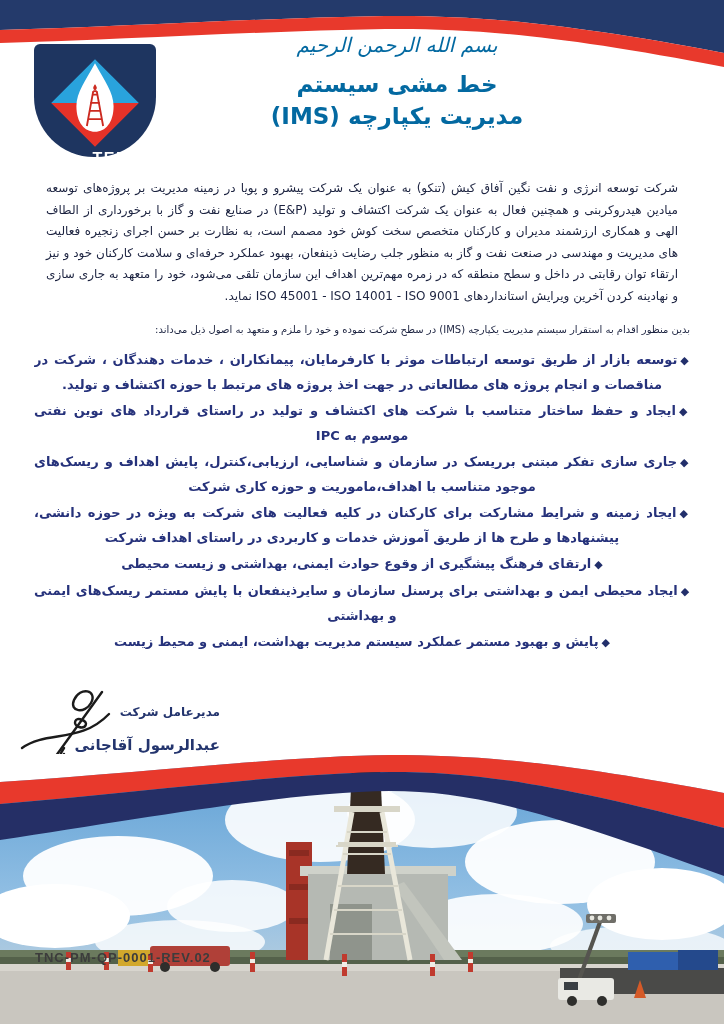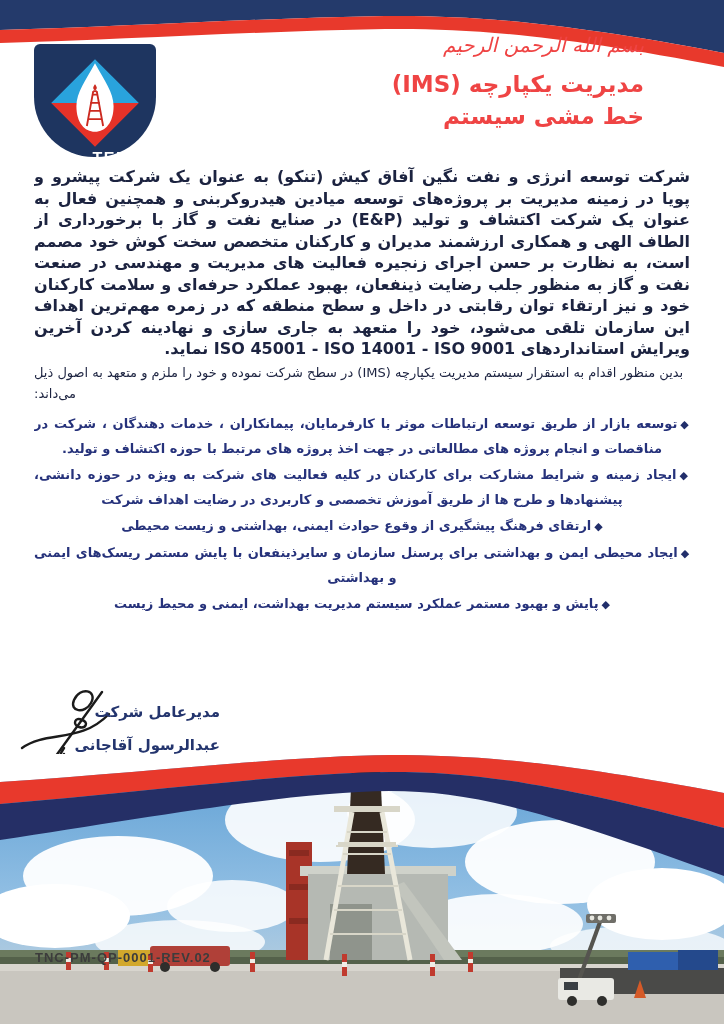--- a/index.html
+++ b/index.html
@@ -9,36 +9,36 @@
   
   .header-wave{position:absolute;top:0;left:0;width:724px;height:75px;}
   .logo{position:absolute;left:34px;top:44px;width:122px;height:113px;}
   .logo .shield{position:absolute;inset:0;background:#1e3560;border-radius:6px 6px 60px 60px;}
   .logo .diamond{position:absolute;left:30px;top:28px;width:62px;height:62px;transform:rotate(45deg);
                  background:linear-gradient(135deg,#29a3dc 50%,#e63228 50%);}
   .logo .flame{position:absolute;left:26px;top:17px;width:70px;height:72px;}
   .logo .logo-text{position:absolute;left:0;right:0;top:106px;text-align:right;color:#ffffff;
                    font-weight:bold;font-size:16px;letter-spacing:1.5px;
                    font-family:"Liberation Sans","DejaVu Sans",sans-serif;}
-  .header-text{position:absolute;left:150px;right:80px;top:30px;color:#ef4444;direction:rtl;}
+  .header-text{position:absolute;left:150px;right:80px;top:30px;text-align:center;color:#0369a1;direction:rtl;}
   .bismillah{font-size:20px;font-style:italic;line-height:30px;margin-bottom:8px;}
   .title-line{font-size:23px;font-weight:bold;line-height:32px;}
   
   .content{position:absolute;left:34px;right:34px;top:166px;height:548px;overflow:hidden;
            direction:rtl;color:#1c2340;}
-  .intro{margin:0;font-size:16px;line-height:21.5px;text-align:justify;font-weight:bold;}
-  .intro2{margin:2px 0 0 0;font-size:13px;line-height:21.5px;text-align:left;}
+  .intro{margin:12px;font-size:12px;line-height:21.5px;text-align:justify;}
+  .intro2{margin:2px 0 0 0;font-size:10px;line-height:21.5px;text-align:right;}
   .policy-list{list-style:none;margin:7px 0 0 0;padding:0;color:#26327b;font-weight:bold;
                font-size:13px;line-height:24px;}
   .policy-list li{text-align:justify;text-align-last:center;margin:0 0 2px 0;}
   .policy-list .marker{color:#222f6b;font-size:11px;padding-left:3px;}
   
   .signature{position:absolute;left:28px;top:702px;width:192px;text-align:right;direction:rtl;
              color:#24356e;font-weight:bold;}
-  .sig-role{font-size:15px;line-height:20px;}
+  .sig-role{font-size:12px;line-height:20px;}
   .sig-name{font-size:15px;line-height:20px;margin-top:13px;}
   .sig-scribble{position:absolute;left:12px;top:684px;width:100px;height:102px;}
   
   .footer-art{position:absolute;left:0;top:754px;width:724px;height:270px;}
 </style>
 </head>
 <body>
 
 <div class="page">
 
@@ -57,30 +57,32 @@
         <path d="M-6,18 L6,18 M-5,11 L5,11 M-4,4 L4,4 M-2.5,-3 L2.5,-3"></path>
         <path d="M-1.5,-6 L1.5,-6"></path>
       </g>
       <path d="M0,-12 C1.5,-10 2.5,-8.5 0,-6.5 C-2.5,-8.5 -1.5,-10 0,-12 Z" fill="#cc2a20"></path>
     </svg>
     <div class="logo-text">TENCO</div>
   </div>
 
   <div class="header-text">
     <div class="bismillah">بسم الله الرحمن الرحیم</div>
+    <div class="title-line">خط مشی سیستم</div>
     <div class="title-line">مدیریت یکپارچه (IMS)</div>
-    <div class="title-line">خط مشی سیستم</div>
   </div>
 
   <div class="content">
     <p class="intro">شرکت توسعه انرژی و نفت نگین آفاق کیش (تنکو) به عنوان یک شرکت پیشرو و پویا در زمینه مدیریت بر پروژه‌های توسعه میادین هیدروکربنی و همچنین فعال به عنوان یک شرکت اکتشاف و تولید (E&amp;P) در صنایع نفت و گاز با برخورداری از الطاف الهی و همکاری ارزشمند مدیران و کارکنان متخصص سخت کوش خود مصمم است، به نظارت بر حسن اجرای زنجیره فعالیت های مدیریت و مهندسی در صنعت نفت و گاز به منظور جلب رضایت ذینفعان، بهبود عملکرد حرفه‌ای و سلامت کارکنان خود و نیز ارتقاء توان رقابتی در داخل و سطح منطقه که در زمره مهم‌ترین اهداف این سازمان تلقی می‌شود، خود را متعهد به جاری سازی و نهادینه کردن آخرین ویرایش استانداردهای ISO 45001 - ISO 14001 - ISO 9001 نماید.</p>
     <p class="intro2">بدین منظور اقدام به استقرار سیستم مدیریت یکپارچه (IMS) در سطح شرکت نموده و خود را ملزم و متعهد به اصول ذیل می‌داند:</p>
     <ul class="policy-list">
         <li><span class="marker">◆</span><span>توسعه بازار از طریق توسعه ارتباطات موثر با کارفرمایان، پیمانکاران ، خدمات دهندگان ، شرکت در مناقصات و انجام پروژه های مطالعاتی در جهت اخذ پروژه های مرتبط با حوزه اکتشاف و تولید.</span></li>
-        <li><span class="marker">◆</span><span>ایجاد زمینه و شرایط مشارکت برای کارکنان در کلیه فعالیت های شرکت به ویژه در حوزه دانشی، پیشنهادها و طرح ها از طریق آموزش تخصصی و کاربردی در رضایت اهداف شرکت</span></li>
+        <li><span class="marker">◆</span><span>ایجاد و حفظ ساختار متناسب با شرکت های اکتشاف و تولید در راستای قرارداد های نوین نفتی موسوم به IPC</span></li>
+        <li><span class="marker">◆</span><span>جاری سازی تفکر مبتنی برریسک در سازمان و شناسایی، ارزیابی،کنترل، پایش اهداف و ریسک‌های موجود متناسب با اهداف،ماموریت و حوزه کاری شرکت</span></li>
+        <li><span class="marker">◆</span><span>ایجاد زمینه و شرایط مشارکت برای کارکنان در کلیه فعالیت های شرکت به ویژه در حوزه دانشی، پیشنهادها و طرح ها از طریق آموزش خدمات و کاربردی در راستای اهداف شرکت</span></li>
         <li><span class="marker">◆</span><span>ارتقای فرهنگ پیشگیری از وقوع حوادث ایمنی، بهداشتی و زیست محیطی</span></li>
         <li><span class="marker">◆</span><span>ایجاد محیطی ایمن و بهداشتی برای پرسنل سازمان و سایرذینفعان با پایش مستمر ریسک‌های ایمنی و بهداشتی</span></li>
         <li><span class="marker">◆</span><span>پایش و بهبود مستمر عملکرد سیستم مدیریت بهداشت، ایمنی و محیط زیست</span></li>
       </ul>
 
   </div>
 
   <svg class="sig-scribble" viewBox="0 0 100 102" aria-hidden="true">
     <g fill="none" stroke="#1b1b1b" stroke-width="2.4" stroke-linecap="round">
       <path d="M62,16 C68,2 86,6 79,19 C73,30 57,28 62,16 Z"></path>

